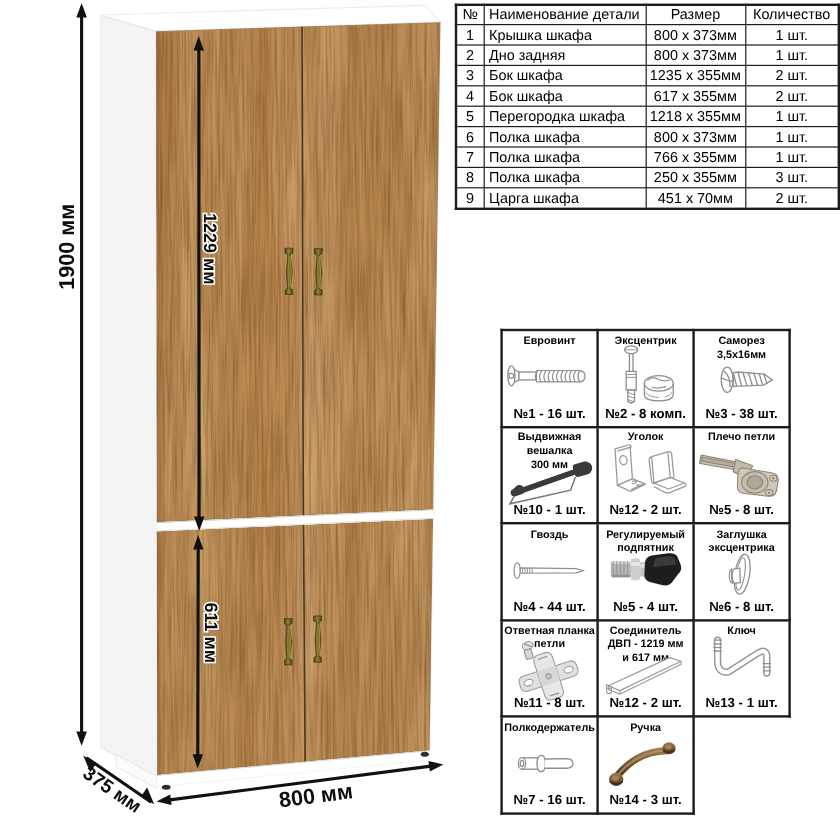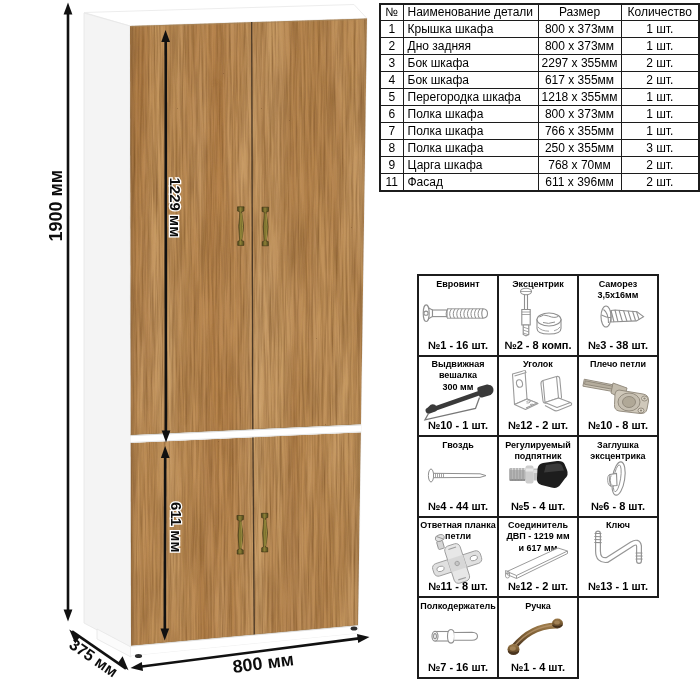--- a/index.html
+++ b/index.html
@@ -183,21 +183,21 @@
         </tr>
 <tr class="r">
           <td class="c">2</td>
           <td>Дно задняя</td>
           <td class="c">800 x 373мм</td>
           <td class="c">1 шт.</td>
         </tr>
 <tr class="r">
           <td class="c">3</td>
           <td>Бок шкафа</td>
-          <td class="c">2297 x 355мм</td>
+          <td class="c">1235 x 355мм</td>
           <td class="c">2 шт.</td>
         </tr>
 <tr class="r">
           <td class="c">4</td>
           <td>Бок шкафа</td>
           <td class="c">617 x 355мм</td>
           <td class="c">2 шт.</td>
         </tr>
 <tr class="r">
           <td class="c">5</td>
@@ -219,27 +219,21 @@
         </tr>
 <tr class="r">
           <td class="c">8</td>
           <td>Полка шкафа</td>
           <td class="c">250 x 355мм</td>
           <td class="c">3 шт.</td>
         </tr>
 <tr class="r">
           <td class="c">9</td>
           <td>Царга шкафа</td>
-          <td class="c">768 x 70мм</td>
-          <td class="c">2 шт.</td>
-        </tr>
-<tr class="r">
-          <td class="c">11</td>
-          <td>Фасад</td>
-          <td class="c">611 x 396мм</td>
+          <td class="c">451 x 70мм</td>
           <td class="c">2 шт.</td>
         </tr>
 </tbody>
     </table>
 
 <table id="hw">
 <tbody>
         <tr>
   <td>
             <div class="t">Евровинт</div>
@@ -329,21 +323,21 @@
 <path d="M34,26 L48,31 L45,43 L32,36 Z" fill="#c2bbac"></path>
 <path d="M40,33 L64,37 Q70,38 69.5,44 L68,52 Q67,57 61,56.5 L40,54 Q35,53 35.5,47.5 L36,37 Q36.5,33 40,33 Z" fill="#cfc8ba"></path>
 <ellipse cx="50" cy="45" rx="11" ry="9" fill="#c5beb0"></ellipse>
 <ellipse cx="50" cy="45" rx="6.5" ry="5.5" fill="#b0a897"></ellipse>
 <ellipse cx="65.5" cy="41.5" rx="3" ry="2.5" fill="#ddd7ca"></ellipse>
 <ellipse cx="62" cy="53.5" rx="3" ry="2.5" fill="#ddd7ca"></ellipse>
 <ellipse cx="65.5" cy="41.5" rx="1.2" ry="1" fill="#8d8678" stroke="none"></ellipse>
 <ellipse cx="62" cy="53.5" rx="1.2" ry="1" fill="#8d8678" stroke="none"></ellipse>
 </g>
             </svg>
-            <div class="q">№10 - 8 шт.</div>
+            <div class="q">№5 - 8 шт.</div>
           </td>
 </tr>
 <tr>
   <td>
             <div class="t">Гвоздь</div>
             <svg class="ic" width="76" height="76" viewBox="0 0 76 76">
 <g stroke="#8f8f8f" stroke-width="1" fill="#fff">
 <ellipse cx="12" cy="38.5" rx="2.6" ry="6.5"></ellipse>
 <path d="M14.5,36.3 L61,36.8 L67,38.6 L61,40.4 L14.5,40.7 Z"></path>
 <path d="M16.5,36.3 l0,4.4 M18.5,36.3 l0,4.4 M20.5,36.4 l0,4.2 M22.5,36.4 l0,4.2 M24.5,36.4 l0,4.2" stroke-width="0.8"></path>
@@ -455,20 +449,20 @@
 <path d="M15,49 C24,38 36,28 57,27.5" fill="none" stroke="url(#brz)" stroke-width="6" stroke-linecap="round"></path>
 <path d="M16,47.5 C25,37 37,28.5 56,27" fill="none" stroke="#b5946a" stroke-width="1.6" stroke-linecap="round" opacity="0.8"></path>
 <ellipse cx="14.5" cy="51.5" rx="6" ry="5.5" fill="url(#brz)"></ellipse>
 <path d="M9,53.5 q5.5,3.5 11,0" fill="none" stroke="#3c2a18" stroke-width="1"></path>
 <ellipse cx="13.8" cy="50.5" rx="3" ry="2.2" fill="#a8875b" opacity="0.85"></ellipse>
 <ellipse cx="58.5" cy="25.5" rx="5.5" ry="5" fill="url(#brz)"></ellipse>
 <path d="M53.5,27.5 q5,3 10,-0.5" fill="none" stroke="#3c2a18" stroke-width="1"></path>
 <ellipse cx="58" cy="24.5" rx="2.8" ry="2" fill="#a8875b" opacity="0.85"></ellipse>
 </g>
             </svg>
-            <div class="q">№1 - 4 шт.</div>
+            <div class="q">№14 - 3 шт.</div>
           </td>
   <td class="none"></td>
 </tr>
 </tbody>
     </table>
 
 </div>
 
 </body></html>

